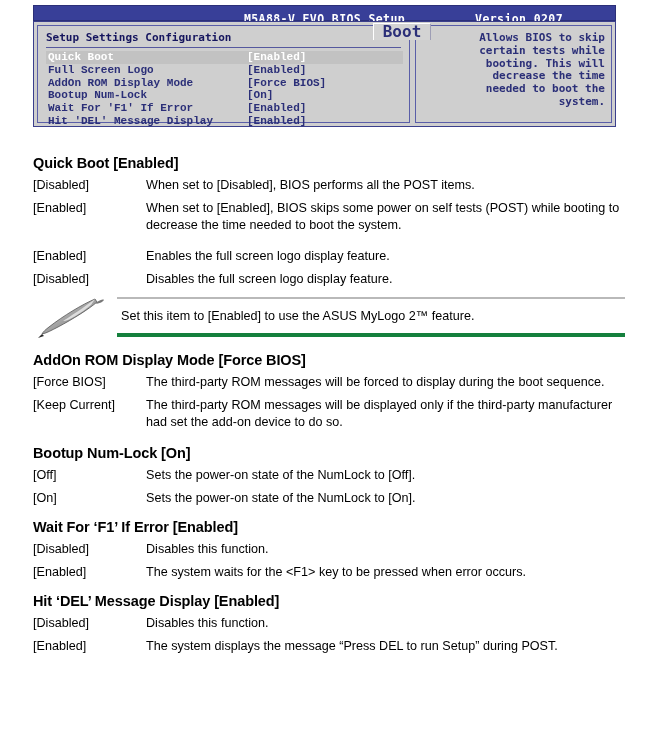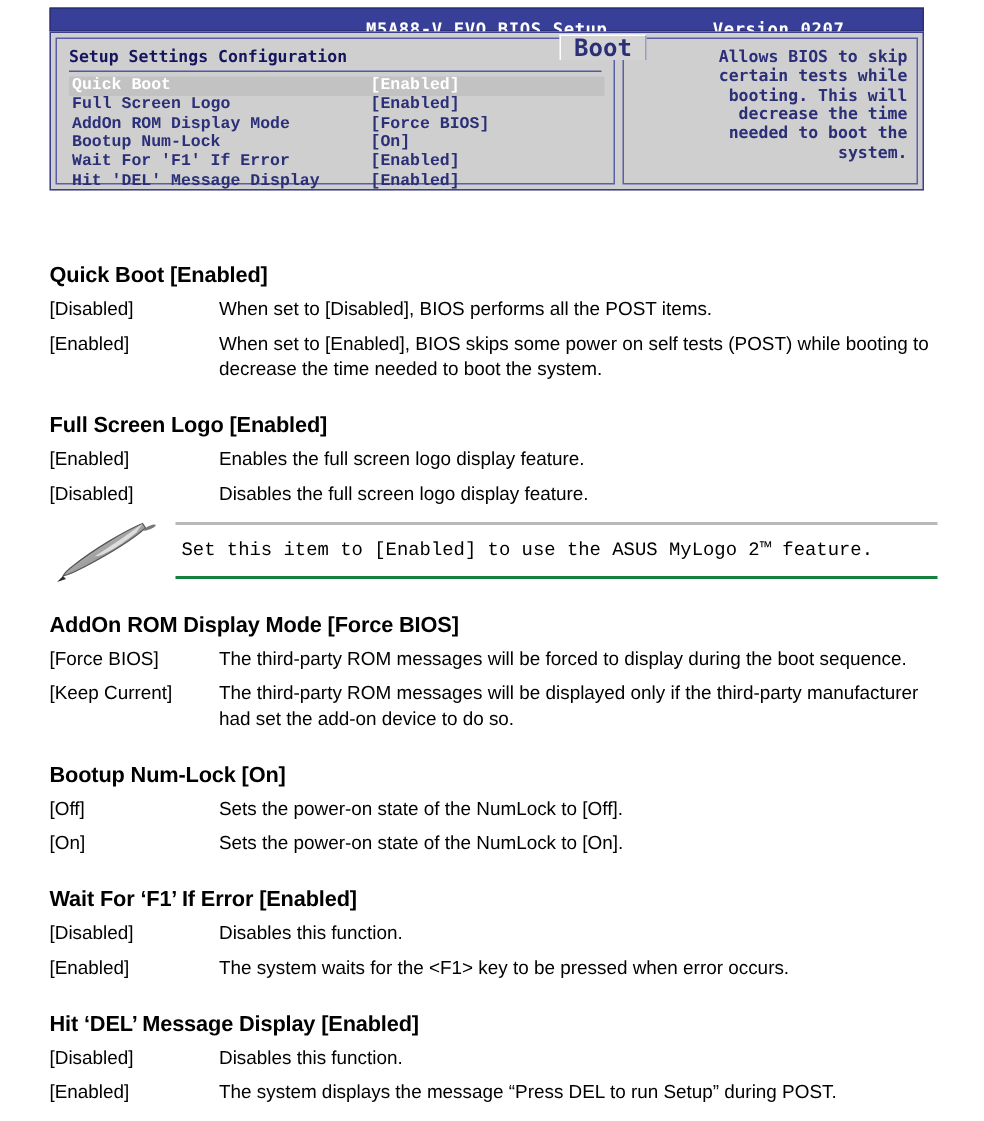--- a/index.html
+++ b/index.html
@@ -149,21 +149,21 @@
     top: 155px;
     width: 592px;
   }
 
   h3.sec-head {
     font-size: 14.5px;
     font-weight: bold;
     margin: 0 0 6px 0;
     letter-spacing: -0.1px;
   }
-  .sec-block { margin-bottom: 14px; margin-top: 21px; }
+  .sec-block { margin-bottom: 14px; }
 
   .opt-row {
     display: flex;
     font-size: 12.6px;
     line-height: 17px;
     margin-bottom: 6px;
   }
   .opt-row .opt-key {
     flex: 0 0 113px;
     white-space: nowrap;
@@ -179,23 +179,22 @@
     margin: 8px 0 14px 0;
   }
   .note-icon {
     flex: 0 0 84px;
     height: 42px;
     position: relative;
   }
   .note-body {
     flex: 1;
     border-top: 2px solid #b9b9b9;
-    border-bottom: 2px solid #15803d;
+    border-bottom: 4px solid #15803d;
     padding: 9px 0 9px 0;
-    font-family: Liberation Mono, monospace;
   }
   .note-text {
     font-size: 12.6px;
     line-height: 16px;
     padding-left: 4px;
   }
 </style>
 </head>
 <body>
 
@@ -260,21 +259,20 @@
       <div class="opt-key">[Disabled]</div>
       <div class="opt-desc">When set to [Disabled], BIOS performs all the POST items.</div>
     </div>
     <div class="opt-row">
       <div class="opt-key">[Enabled]</div>
       <div class="opt-desc">When set to [Enabled], BIOS skips some power on self tests (POST) while booting to decrease the time needed to boot the system.</div>
     </div>
   </div>
 
   <div class="sec-block" style="margin-bottom:6px;">
-    <h3 class="sec-head">Full Screen Logo [Enabled]</h3>
     <div class="opt-row">
       <div class="opt-key">[Enabled]</div>
       <div class="opt-desc">Enables the full screen logo display feature.</div>
     </div>
     <div class="opt-row">
       <div class="opt-key">[Disabled]</div>
       <div class="opt-desc">Disables the full screen logo display feature.</div>
     </div>
   </div>
 

